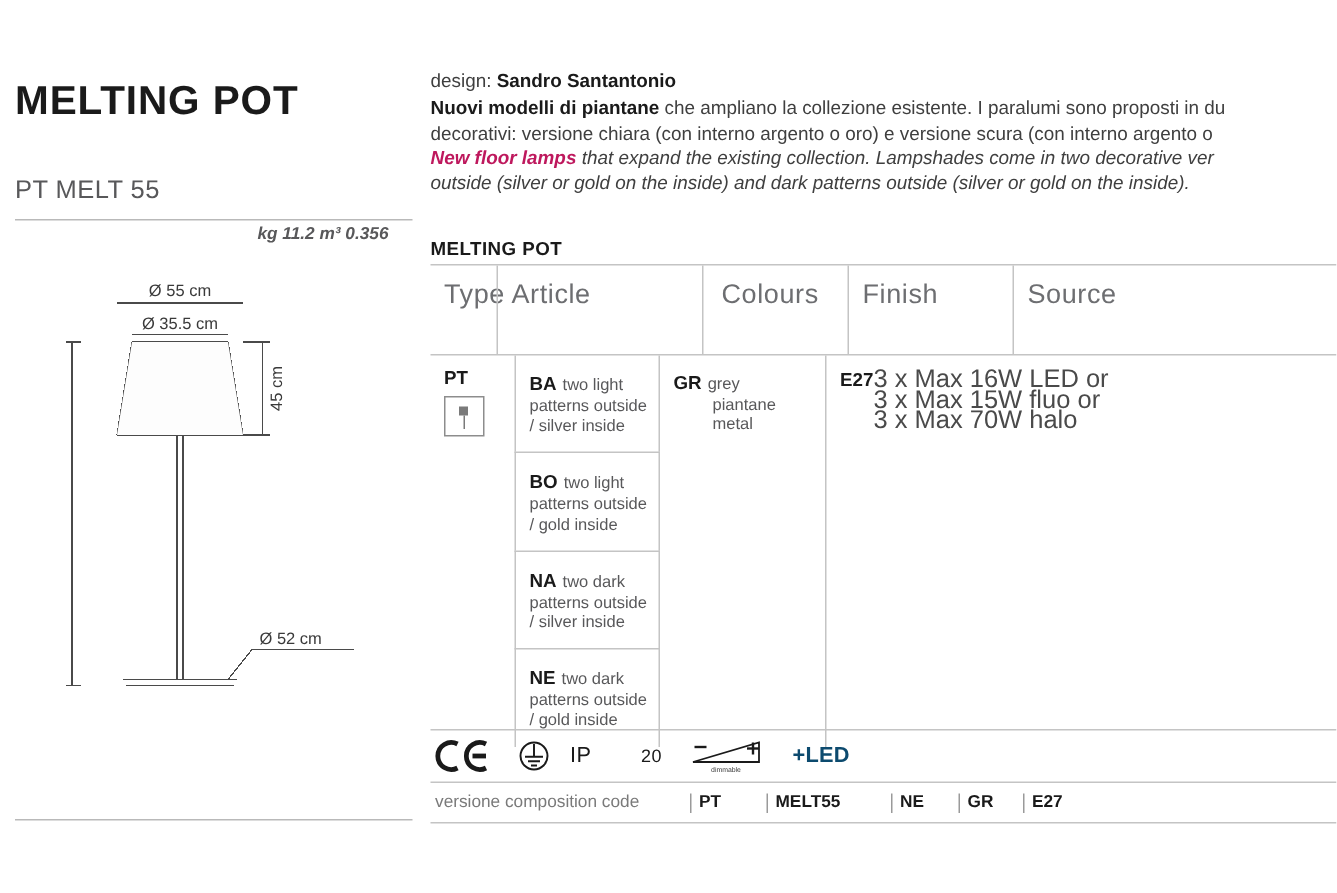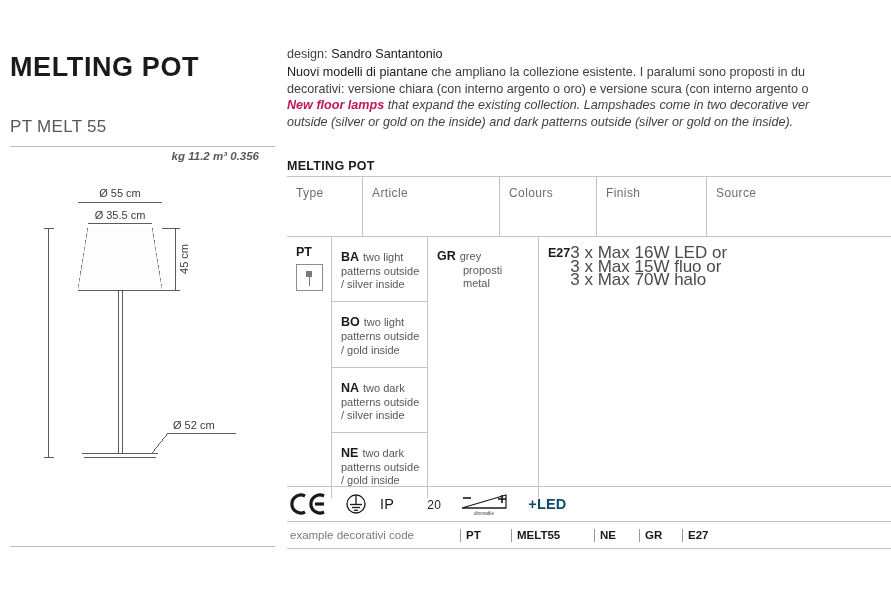--- a/index.html
+++ b/index.html
@@ -47,43 +47,43 @@
     font-family:"Liberation Sans", sans-serif;
     font-size:11px;fill:#3a3a3a;
   }
 
   
   .right-col{position:absolute;left:285px;top:0;width:606px;height:595px;overflow:hidden;}
 
   .desc{position:absolute;left:2px;top:46px;width:700px;}
   .desc p{margin:0;font-size:12.6px;line-height:16.4px;color:#3f3f3f;white-space:nowrap;}
   .desc .l1{margin-bottom:2px;}
-  .b{font-weight:normal;color:#1a1a1a;}
+  .b{font-weight:bold;color:#1a1a1a;}
   .i{font-style:italic;}
   .bi{font-weight:bold;font-style:italic;color:#be185d;}
 
   
   .tbl-title{
     position:absolute;left:2px;top:159px;
     font-size:12.5px;font-weight:bold;letter-spacing:.3px;color:#1a1a1a;
   }
   .tbl{
     position:absolute;left:2px;top:176px;width:604px;
   }
   .trow{display:flex;}
   .hdr{border-top:1px solid #c4c4c4;border-bottom:1px solid #c4c4c4;height:59px;}
   .cell{box-sizing:border-box;padding:9px 6px 0 9px;position:relative;}
   .cell.div{border-left:1px solid #c4c4c4;}
   .c-type{width:44px;}
-  .c-article{width:137px;margin-left:31px;}
-  .c-colours{width:97px;}
+  .c-article{width:137px;}
+  .c-colours{width:97px;padding-left:12px;}
   .c-finish{width:110px;}
   .c-source{width:172px;}
   .hdr .cell{
-    font-size:12px;color:#6d6e71;letter-spacing:.4px;
+    font-size:18px;color:#6d6e71;letter-spacing:.4px;
   }
 
   .body-row{min-height:54px;}
   .code{font-size:12.5px;font-weight:bold;color:#1a1a1a;}
   .note{font-size:11px;color:#58585a;line-height:13.2px;}
   .inline-note{display:inline;margin-left:4px;text-align:center;}
 
   .typecell{padding-top:8px;}
   .pt-icon{margin-top:5px;width:25px;height:25px;border:1px solid #8d8d8d;position:relative;background:#fff;}
   .pt-icon .lamp-sq{position:absolute;left:9px;top:6px;width:6px;height:6px;background:#7a7a7a;}
@@ -246,21 +246,21 @@
             <div class="col-item">
               <span class="code">NE</span><span class="note inline-note">two dark</span>
               <div class="note">patterns outside</div>
               <div class="note">/ gold inside</div>
             </div>
           </div>
         </div>
 
         <div class="cell c-finish">
           <span class="code">GR</span><span class="note inline-note">grey</span>
-          <div class="note" style="margin-left:26px;">proposti</div>
+          <div class="note" style="margin-left:26px;">piantane</div>
           <div class="note" style="margin-left:26px;">metal</div>
         </div>
 
         <div class="cell c-source div">
           <div style="display:flex;">
             <div class="code" style="width:38px;">E27</div>
             <div>
               <div class="srcline">3 x Max 16W LED or</div>
               <div class="srcline">3 x Max 15W fluo or</div>
               <div class="srcline">3 x Max 70W halo</div>
@@ -303,21 +303,21 @@
             <line x1="40" y1="7" x2="48" y2="7" stroke="#1a1a1a" stroke-width="1.6"></line>
             <line x1="44" y1="3" x2="44" y2="11" stroke="#1a1a1a" stroke-width="1.6"></line>
             <text x="26" y="22.5" text-anchor="middle" font-family="Liberation Sans, sans-serif" font-size="4.6" fill="#3a3a3a">dimmable</text>
           </svg>
         </span>
 
         <span class="led" style="color: #0c4a6e;">+LED</span>
       </div>
 
       <div class="compo">
-        <span class="compo-lbl">example decorativi code</span>
+        <span class="compo-lbl">versione composition code</span>
         <span class="compo-cell cc1">PT</span>
         <span class="compo-cell cc2">MELT55</span>
         <span class="compo-cell cc3">NE</span>
         <span class="compo-cell cc4">GR</span>
         <span class="compo-cell cc5">E27</span>
       </div>
     </div>
 
   </div>
 </div>

